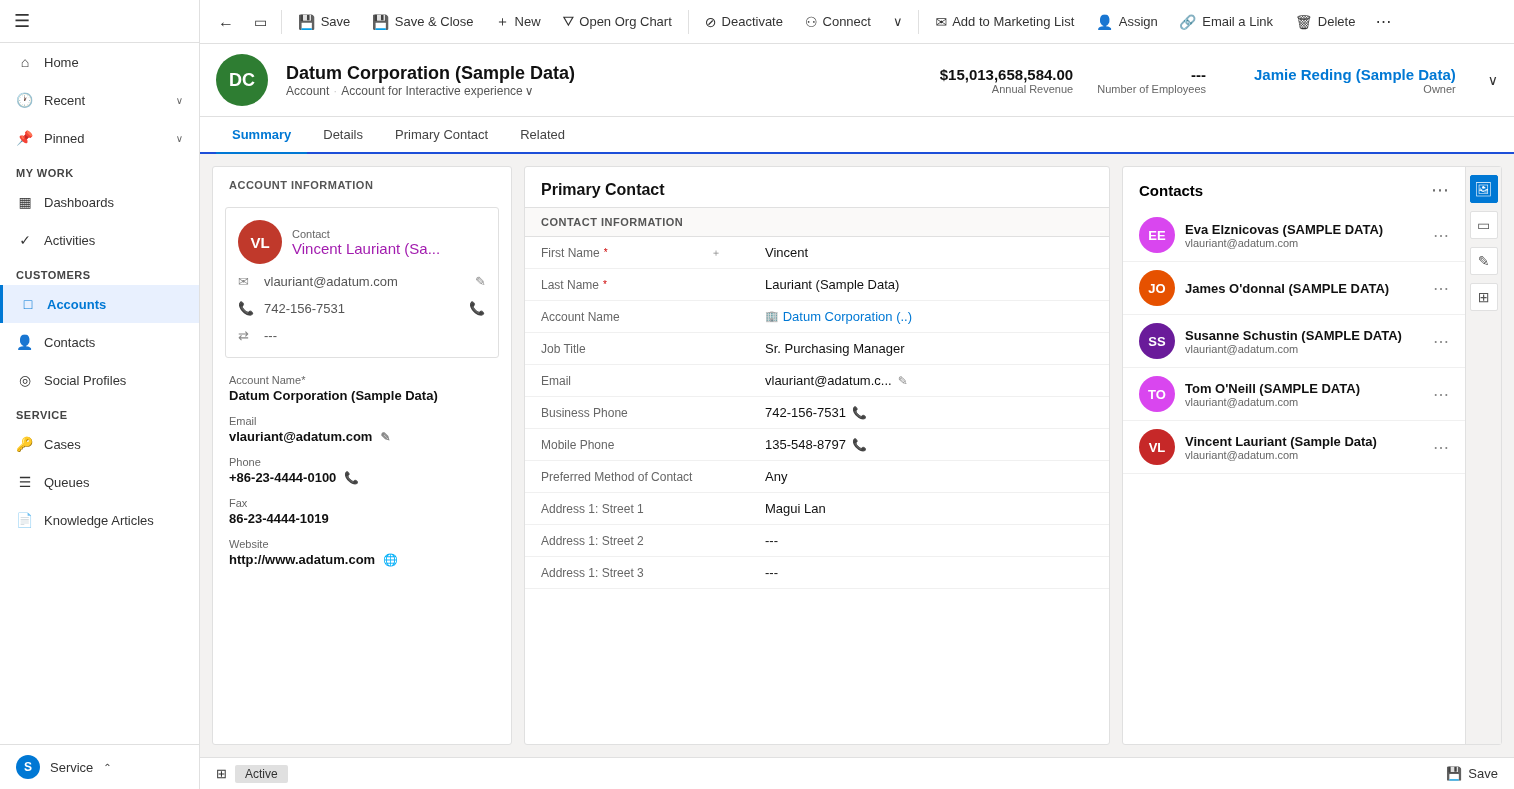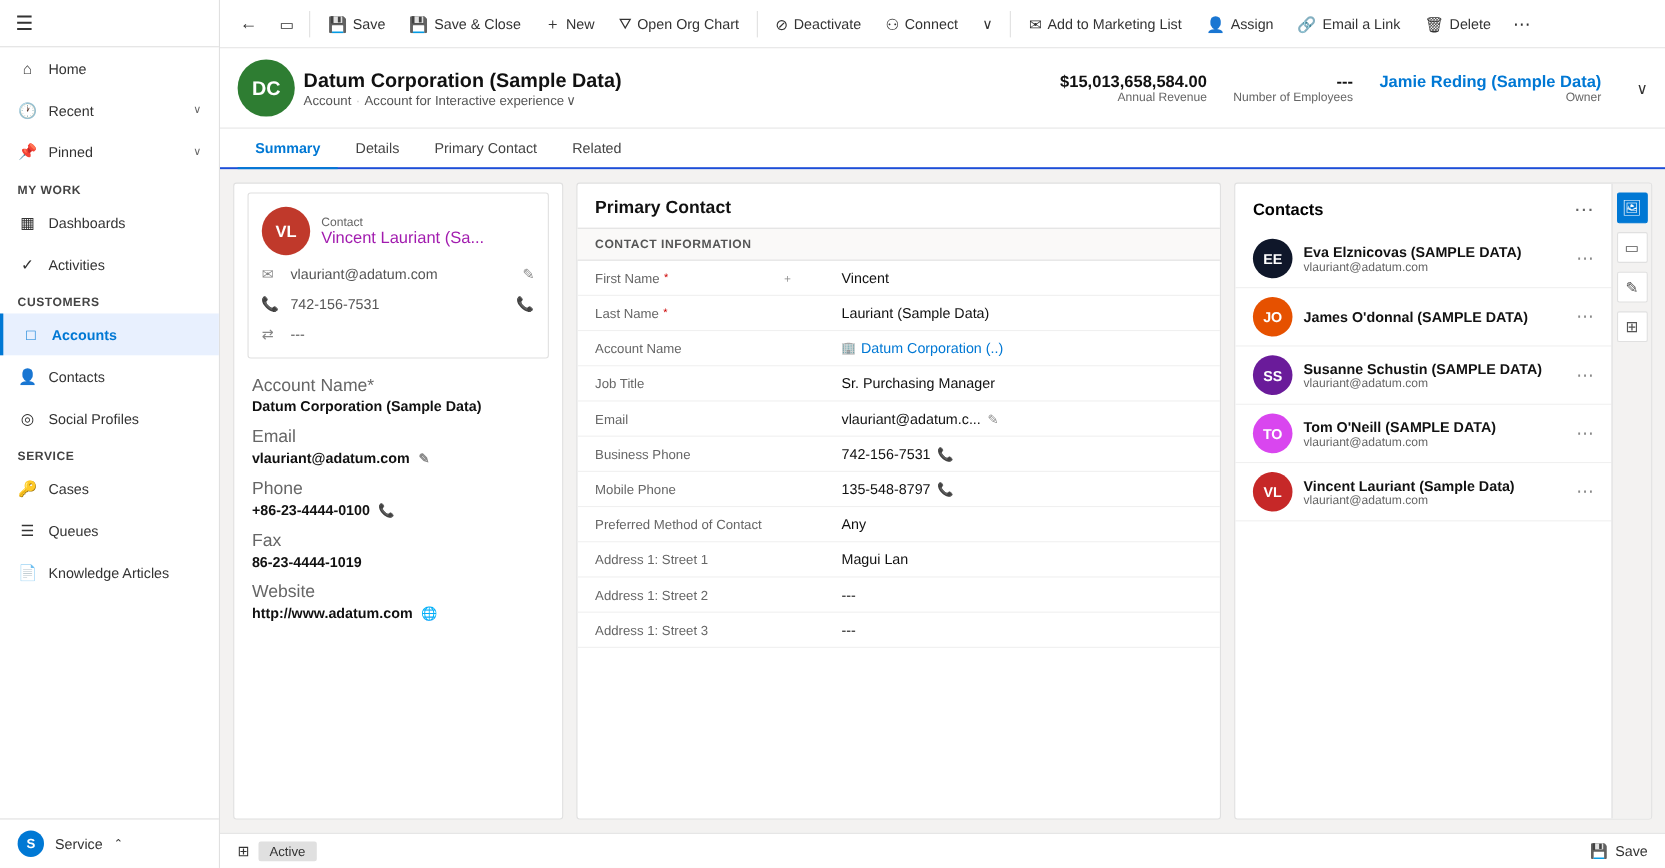--- a/index.html
+++ b/index.html
@@ -25,31 +25,31 @@
     
     .toolbar { background: #fff; border-bottom: 1px solid #e0e0e0; display: flex; align-items: center; padding: 0 8px; height: 44px; gap: 2px; }
     .toolbar-btn { display: flex; align-items: center; gap: 5px; padding: 6px 10px; cursor: pointer; color: #333; border-radius: 3px; font-size: 13px; white-space: nowrap; }
     .toolbar-btn .btn-icon { font-size: 14px; }
     .toolbar-sep { width: 1px; background: #e0e0e0; height: 24px; margin: 0 4px; }
     .toolbar-back { padding: 6px 10px; cursor: pointer; color: #333; font-size: 16px; }
     .toolbar-view-btn { padding: 6px 8px; cursor: pointer; color: #333; font-size: 14px; }
     .toolbar-more { padding: 6px 8px; cursor: pointer; color: #333; font-size: 16px; }
 
     
-    .entity-header { background: #fff; padding: 10px 16px; border-bottom: 1px solid #e0e0e0; display: flex; align-items: center; gap: 8px; }
+    .entity-header { background: #fff; padding: 10px 16px; border-bottom: 1px solid #e0e0e0; display: flex; align-items: center; gap: 18px; }
     .entity-avatar { width: 52px; height: 52px; border-radius: 50%; background: #2e7d32; display: flex; align-items: center; justify-content: center; color: #fff; font-size: 18px; font-weight: 600; flex-shrink: 0; }
     .entity-title-area { flex: 1; }
     .entity-name { font-size: 18px; font-weight: 600; color: #111; }
     .entity-subtitle { font-size: 12px; color: #555; display: flex; align-items: center; gap: 4px; }
     .entity-subtitle .sep { color: #ccc; }
     .entity-subtitle .dropdown-link { color: #555; cursor: pointer; display: flex; align-items: center; gap: 2px; }
     .entity-meta { display: flex; align-items: center; gap: 24px; margin-left: auto; }
     .entity-meta-item { text-align: right; }
     .entity-meta-value { font-size: 15px; font-weight: 600; color: #111; }
-    .entity-meta-value.link { color: #0078d4; cursor: pointer; }
+    .entity-meta-value.link { color: #0078d4; cursor: pointer; margin-left: 24px; }
     .entity-meta-label { font-size: 11px; color: #666; }
     .entity-meta-chevron { font-size: 14px; color: #333; cursor: pointer; margin-left: 8px; }
 
     
     .tabs-bar { background: #fff; border-bottom: 2px solid #1d4ed8; display: flex; padding: 0 16px; }
     .tab { padding: 10px 16px; cursor: pointer; color: #444; font-size: 13px; border-bottom: 2px solid transparent; margin-bottom: -2px; }
     .tab.active { color: #0078d4; border-bottom: 2px solid #0078d4; font-weight: 600; }
 
     
     .content-area { flex: 1; overflow: auto; padding: 12px; display: flex; gap: 12px; background: #f3f2f1; }
@@ -71,21 +71,21 @@
     .contact-name-area .label { font-size: 11px; color: #666; }
     .contact-name-area .name { font-size: 15px; font-weight: 400; color: #a21caf; }
     .contact-row { display: flex; align-items: center; gap: 8px; color: #555; font-size: 13px; padding: 2px 0; }
     .contact-row .contact-icon { font-size: 13px; color: #888; width: 18px; }
     .contact-row .contact-value { flex: 1; }
     .contact-row .contact-action { font-size: 13px; color: #888; cursor: pointer; }
 
     
     .form-section { padding: 8px 16px; }
     .field-group { margin-bottom: 12px; }
-    .field-label { font-size: 16px; color: #666; margin-bottom: 2px; }
+    .field-label { font-size: 11px; color: #666; margin-bottom: 2px; }
     .field-value { font-size: 13px; font-weight: 600; color: #111; }
 
     
     .pc-title { font-size: 16px; font-weight: 600; color: #111; padding: 14px 16px 8px; }
     .pc-section-title { font-size: 11px; font-weight: 600; color: #555; letter-spacing: 0.5px; text-transform: uppercase; padding: 8px 16px; background: #faf9f8; border-top: 1px solid #e0e0e0; border-bottom: 1px solid #e0e0e0; }
     .pc-form { padding: 0; }
     .pc-row { display: flex; align-items: center; padding: 8px 16px; border-bottom: 1px solid #f0f0f0; gap: 44px; }
     .pc-row-label { width: 180px; font-size: 12px; color: #666; flex-shrink: 0; display: flex; align-items: center; gap: 4px; }
     .pc-row-label .required { color: #c00; font-size: 10px; }
     .pc-row-value { flex: 1; font-size: 13px; font-weight: 500; color: #111; display: flex; align-items: center; gap: 6px; }
@@ -270,20 +270,21 @@
   <div class="tabs-bar">
     <div class="tab active">Summary</div>
     <div class="tab">Details</div>
     <div class="tab">Primary Contact</div>
     <div class="tab">Related</div>
   </div>
 
   <div class="content-area">
 
     <div class="panel panel-left">
+      <div class="panel-section-title">ACCOUNT INFORMATION</div>
 
       <div class="contact-card">
         <div class="contact-card-header">
           <div class="contact-avatar">VL</div>
           <div class="contact-name-area">
             <div class="label">Contact</div>
             <div class="name">Vincent Lauriant (Sa...</div>
           </div>
         </div>
         <div class="contact-row">
@@ -419,21 +420,21 @@
     </div>
 
     <div class="panel panel-right">
       <div class="panel-right-main">
         <div class="contacts-header">
           <span class="contacts-title">Contacts</span>
           <span class="contacts-more">⋯</span>
         </div>
 
         <div class="contact-list-item">
-          <div class="cl-avatar" style="background:#0f172a;">EE</div>
+          <div class="cl-avatar" style="background:#d946ef;">EE</div>
           <div class="cl-info">
             <div class="cl-name">Eva Elznicovas (SAMPLE DATA)</div>
             <div class="cl-email">vlauriant@adatum.com</div>
           </div>
           <span class="cl-more">⋯</span>
         </div>
 
         <div class="contact-list-item">
           <div class="cl-avatar" style="background:#e65100;">JO</div>
           <div class="cl-info">

